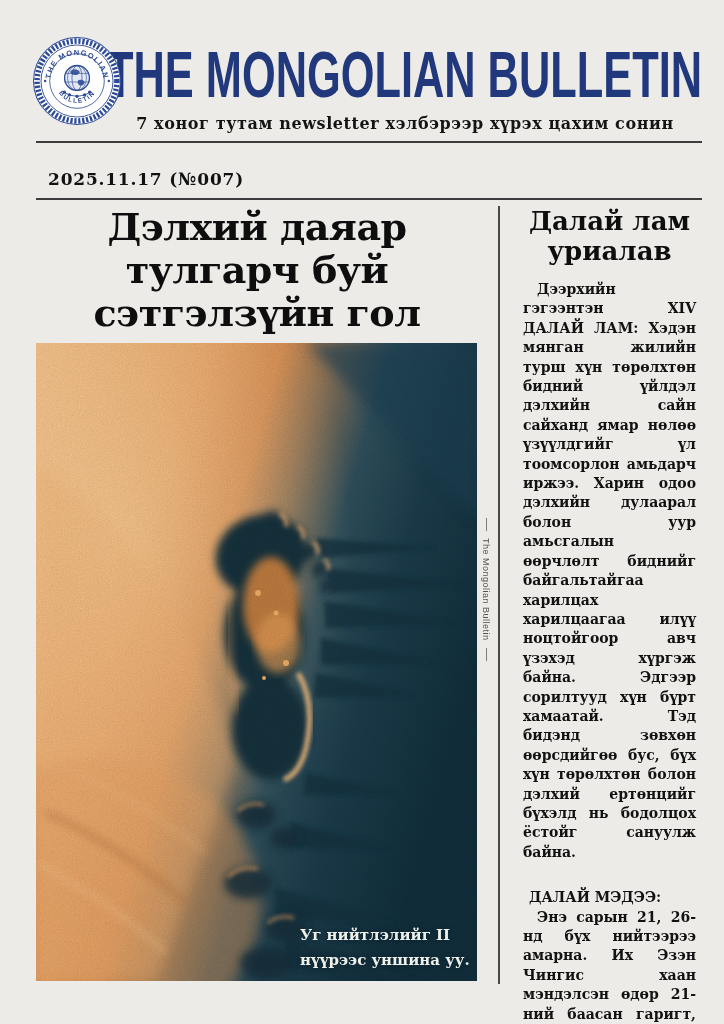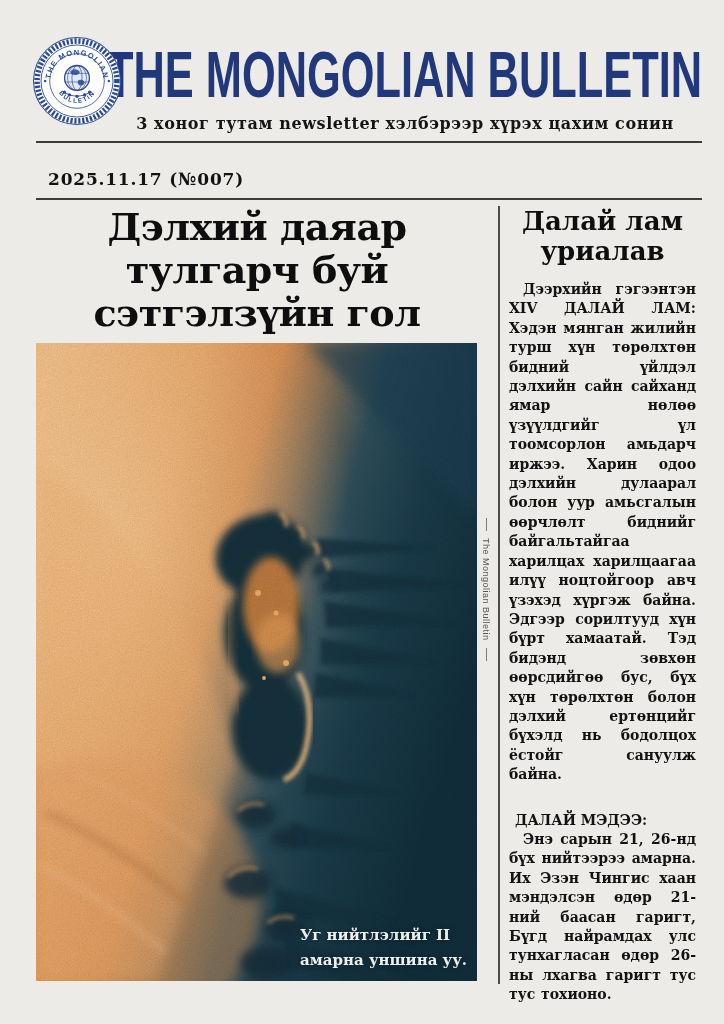--- a/index.html
+++ b/index.html
@@ -45,21 +45,21 @@
   .divider { position:absolute; right:0; top:4px; bottom:0; width:2px; background:#4a4a4a; }
   .credit { position:absolute; top:316px; left:3px; display:flex; flex-direction:column; align-items:center; gap:7px; }
   .credit .tick { width:1px; height:13px; background:#7a7a7a; }
   .credit-text {
     writing-mode:vertical-rl; white-space:nowrap;
     font-family:"Liberation Sans", sans-serif; font-size:9px;
     color:#555; letter-spacing:.5px;
   }
 
   
-  .right-col { flex:1; padding:2px 0 0 9px; }
+  .right-col { flex:1; padding:2px 0 0 23px; }
   .col-heading {
     font-size:26px; line-height:30px; font-weight:bold;
     text-align:center; margin:2px 8px 14px 0; color:#0e0e0e;
   }
   .col-body p {
     font-size:14px; line-height:19.4px; font-weight:bold;
     text-align:justify; margin:0 8px 2px 0; text-indent:14px; word-spacing:1px;
   }
   .brief-title { margin-top:26px; font-size:14px; line-height:19.4px; font-weight:bold; text-indent:6px; }
   .brief-body {
@@ -105,21 +105,21 @@
       <circle cx="57" cy="55.5" r="1.1"></circle>
     </g>
     <circle cx="13" cy="44.5" r="1.2" fill="#2d4a96"></circle>
     <circle cx="76" cy="44.5" r="1.2" fill="#2d4a96"></circle>
   </svg>
 
   <div class="masthead-block">
     <svg class="title-svg" viewBox="0 0 598 72">
       <text x="1" y="59" font-size="64" font-weight="bold" fill="#21397c" font-family="Liberation Sans, sans-serif" textLength="595" lengthAdjust="spacingAndGlyphs">THE MONGOLIAN BULLETIN</text>
     </svg>
-    <div class="subtitle">3 хоног тутам newsletter хэлбэрээр хүрэх цахим сонин</div>
+    <div class="subtitle">7 хоног тутам newsletter хэлбэрээр хүрэх цахим сонин</div>
   </div>
 
   <hr class="rule">
   <div class="dateline">2025.11.17 (№007)</div>
   <hr class="rule" style="margin-top:0">
 
   <div class="main">
 
     <div class="left-col">
       <div class="headline">Дэлхий даяар тулгарч буй сэтгэлзүйн гол асуудлууд</div>
@@ -215,21 +215,21 @@
           </g>
           <g stroke="#eda764" stroke-width="2.5" fill="none" opacity="0.8" filter="url(#b2)">
             <path d="M202,468 q10,-10 26,-6"></path>
             <path d="M192,534 q12,-12 30,-8"></path>
             <path d="M232,580 q10,-9 26,-5"></path>
           </g>
 
           <rect width="441" height="638" filter="url(#grain)" opacity="0.35"></rect>
         </svg>
 
-        <div class="photo-caption">Уг нийтлэлийг II амарна уншина уу.</div>
+        <div class="photo-caption">Уг нийтлэлийг II нүүрээс уншина уу.</div>
       </div>
     </div>
 
     <div class="gutter">
       <div class="divider"></div>
       <div class="credit">
         <div class="tick"></div>
         <span class="credit-text">The Mongolian Bulletin</span>
         <div class="tick"></div>
       </div>

